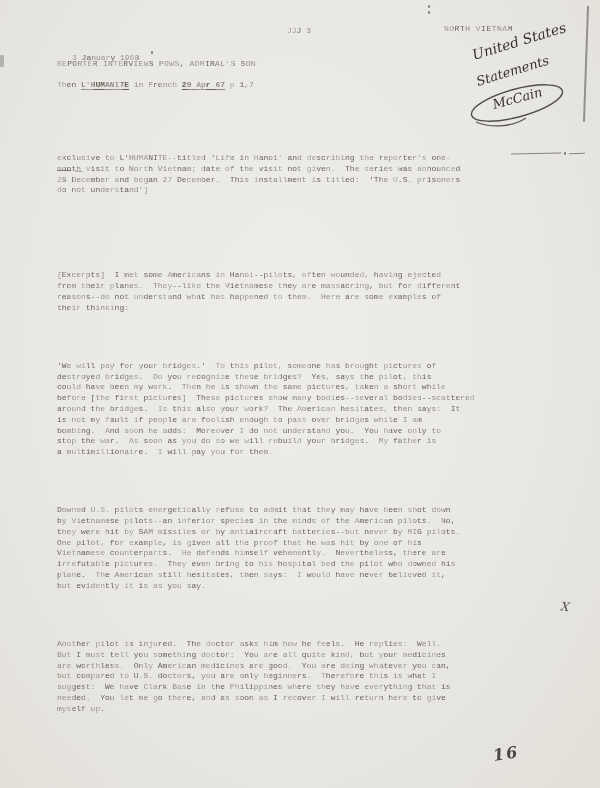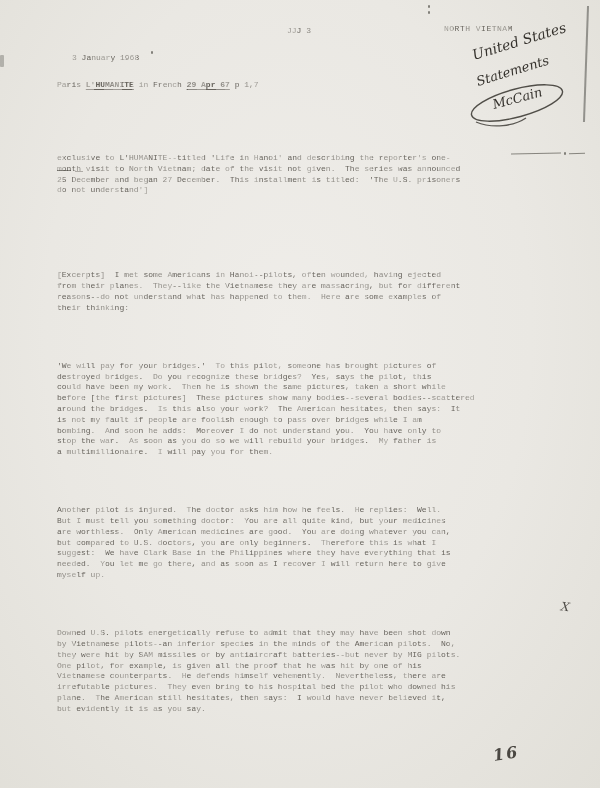--- a/index.html
+++ b/index.html
@@ -43,21 +43,22 @@
   <div class="abs typed hdr-region">NORTH VIETNAM</div>
 
   <svg class="abs" style="left:438px; top:10px;" width="165" height="118" viewBox="0 0 165 118">
     <text x="36" y="50" transform="rotate(-17 36 50)" font-size="14" fill="#35322d">United States</text>
     <text x="40" y="76" transform="rotate(-17 40 76)" font-size="13" fill="#35322d">Statements</text>
     <text x="56" y="99" transform="rotate(-15 56 99)" font-size="13" fill="#35322d">McCain</text>
     <ellipse cx="79" cy="93" rx="47" ry="14" transform="rotate(-15 79 93)" fill="none" stroke="#35322d" stroke-width="1.4" opacity=".85"></ellipse>
     <path d="M38 112 C 55 119, 76 116, 88 108" fill="none" stroke="#35322d" stroke-width="1.3" opacity=".8"></path>
   </svg>
 
-  <div class="abs typed source-line"><span>Paris </span><span class="u">L'HUMANITE</span><span> in French </span><span class="u">29 Apr 67</span><span> p 1,7</span></div>
+  <div class="abs typed title-line">REPORTER INTERVIEWS POWS, ADMIRAL'S SON</div>
+  <div class="abs typed source-line"><span>Then </span><span class="u">L'HUMANITE</span><span> in French </span><span class="u">29 Apr 67</span><span> p 1,7</span></div>
 
   <div class="abs typed body">
 
     <div class="para note">
       <div class="lines">exclusive to L'HUMANITE--titled 'Life in Hanoi' and describing the reporter's one-
 month visit to North Vietnam; date of the visit not given.  The series was announced
 25 December and began 27 December.  This installment is titled:  'The U.S. prisoners
 do not understand']</div>
     </div>
 
@@ -69,36 +70,36 @@
     <div class="para lines">'We will pay for your bridges.'  To this pilot, someone has brought pictures of
 destroyed bridges.  Do you recognize these bridges?  Yes, says the pilot, this
 could have been my work.  Then he is shown the same pictures, taken a short while
 before [the first pictures]  These pictures show many bodies--several bodies--scattered
 around the bridges.  Is this also your work?  The American hesitates, then says:  It
 is not my fault if people are foolish enough to pass over bridges while I am
 bombing.  And soon he adds:  Moreover I do not understand you.  You have only to
 stop the war.  As soon as you do so we will rebuild your bridges.  My father is
 a multimillionaire.  I will pay you for them.</div>
 
-    <div class="para lines">Another pilot is injured.  The doctor asks him how he feels.  He replies:  Well.
-But I must tell you something doctor:  You are all quite kind, but your medicines
-are worthless.  Only American medicines are good.  You are doing whatever you can,
-but compared to U.S. doctors, you are only beginners.  Therefore this is what I
-suggest:  We have Clark Base in the Philippines where they have everything that is
-needed.  You let me go there, and as soon as I recover I will return here to give
-myself up.</div>
-
     <div class="para lines">Downed U.S. pilots energetically refuse to admit that they may have been shot down
 by Vietnamese pilots--an inferior species in the minds of the American pilots.  No,
 they were hit by SAM missiles or by antiaircraft batteries--but never by MIG pilots.
 One pilot, for example, is given all the proof that he was hit by one of his
 Vietnamese counterparts.  He defends himself vehemently.  Nevertheless, there are
 irrefutable pictures.  They even bring to his hospital bed the pilot who downed his
 plane.  The American still hesitates, then says:  I would have never believed it,
 but evidently it is as you say.</div>
+
+    <div class="para lines">Another pilot is injured.  The doctor asks him how he feels.  He replies:  Well.
+But I must tell you something doctor:  You are all quite kind, but your medicines
+are worthless.  Only American medicines are good.  You are doing whatever you can,
+but compared to U.S. doctors, you are only beginners.  Therefore this is what I
+suggest:  We have Clark Base in the Philippines where they have everything that is
+needed.  You let me go there, and as soon as I recover I will return here to give
+myself up.</div>
 
     
 
     
 
     
 
   </div>
 
   <div class="abs hand margin-x">X</div>

